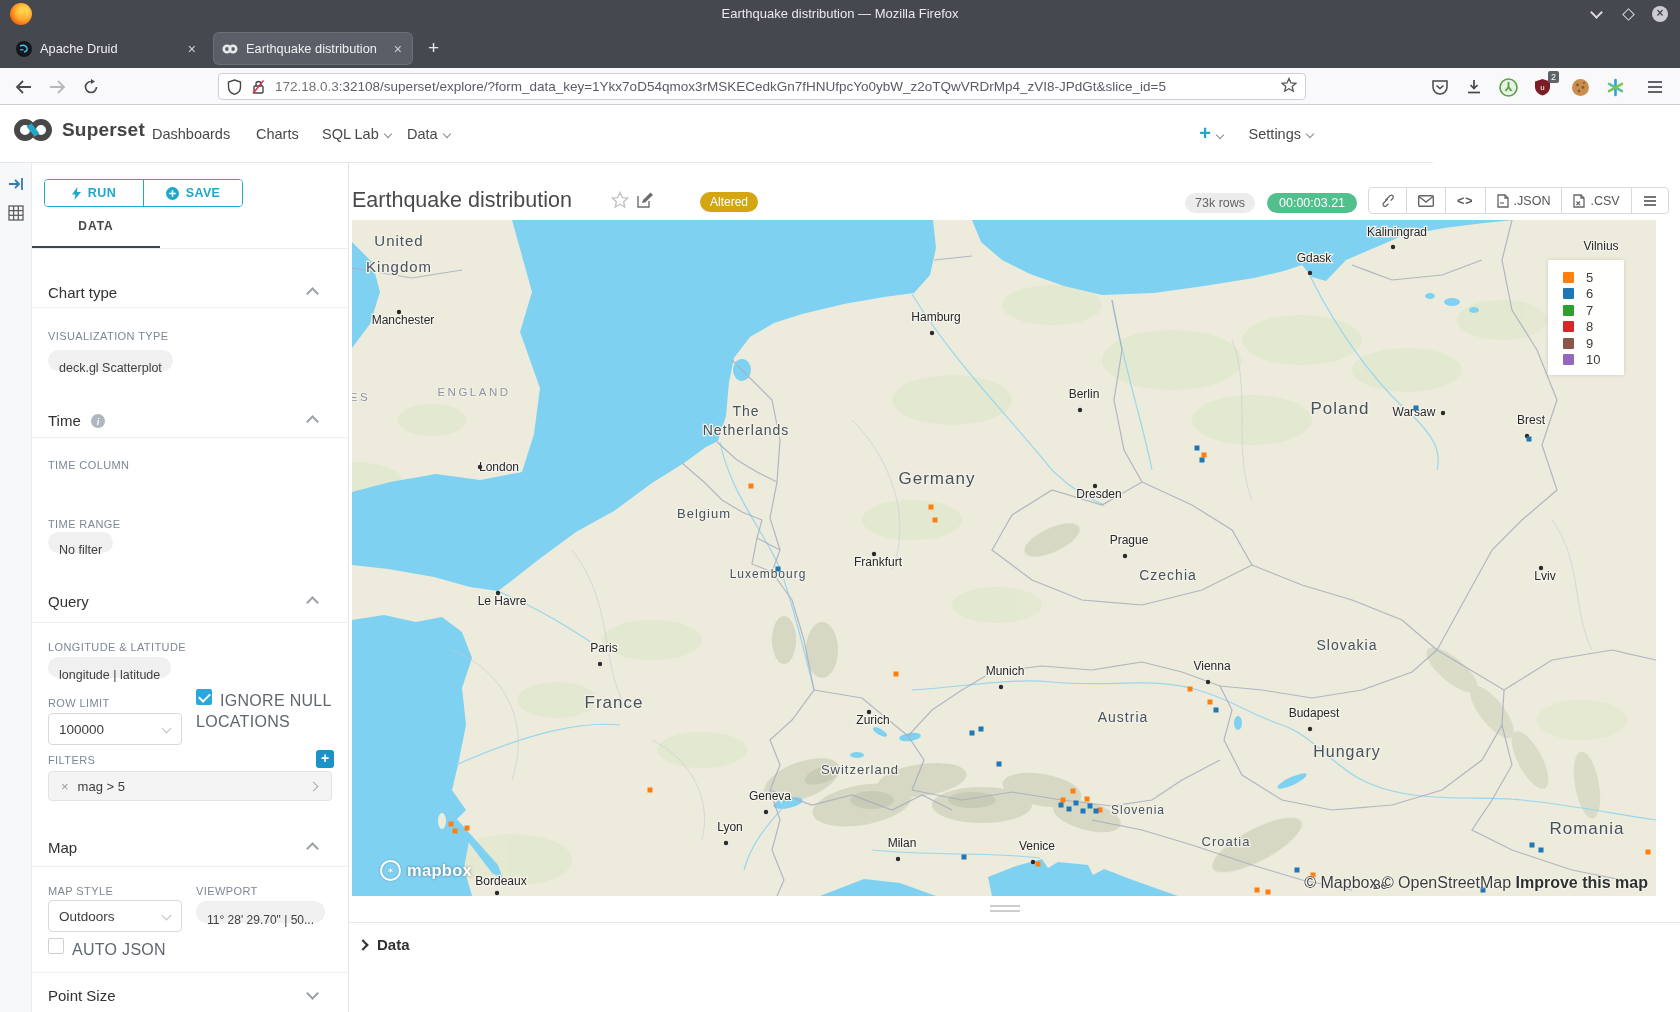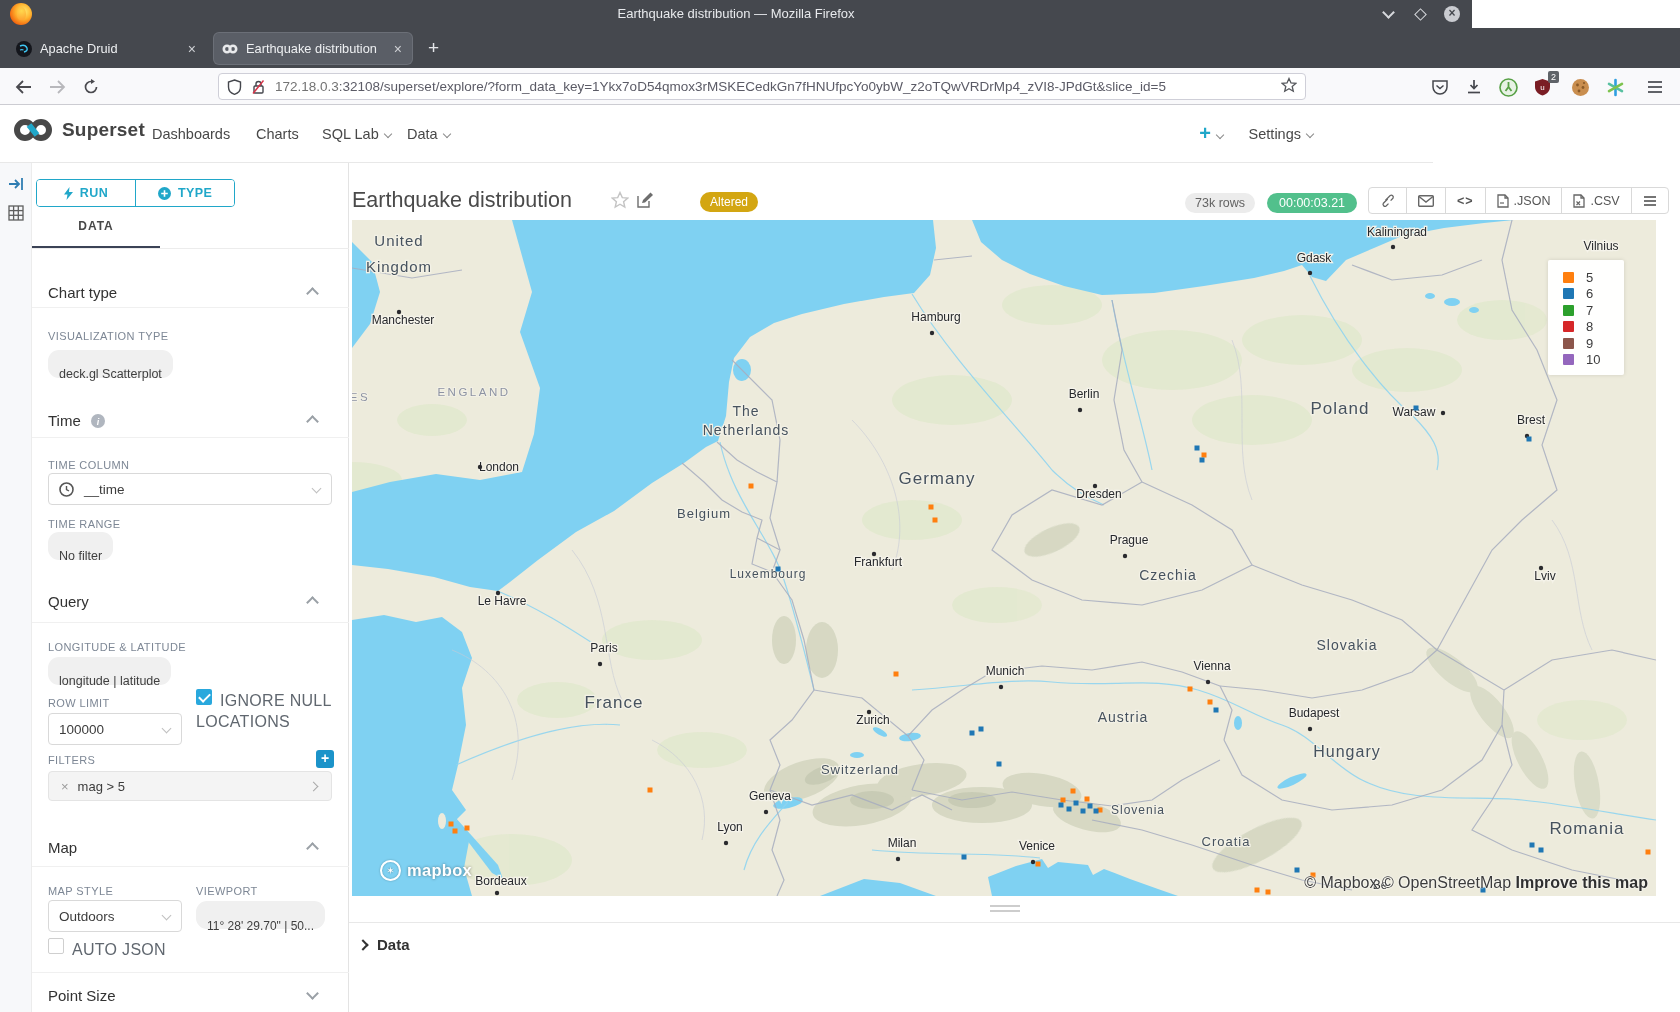--- a/index.html
+++ b/index.html
@@ -1,20 +1,20 @@
 <!DOCTYPE html>
 <html><head>
 <meta charset="utf-8">
 <style>
   * { box-sizing: border-box; margin:0; padding:0; }
   html,body { width:1680px; height:1012px; overflow:hidden; background:#fff;
     font-family:"Liberation Sans", sans-serif; }
   .abs { position:absolute; }
   
-  #titlebar { position:absolute; left:0; top:0; width:1472px; height:28px; background:#45484e; }
+  #titlebar { position:absolute; left:0; top:0; width:1680px; height:28px; background:#45484e; }
   #fx-logo { position:absolute; left:10px; top:3px; width:22px; height:22px; border-radius:50%;
     background: radial-gradient(circle at 62% 38%, #ffe266 8%, #ffb22e 40%, #f2640e 75%, #d9480f 100%); }
   #fx-logo:after{ content:""; position:absolute; left:7px; top:4px; width:9px; height:13px;
     border-radius:50% 50% 40% 40%; background:radial-gradient(circle at 50% 30%, #ffd84d, #ff9d2e); }
   #win-title { position:absolute; left:0; right:0; top:0; height:28px; line-height:28px; text-align:center;
     color:#e8eaed; font-size:13px; }
   .win-controls { position:absolute; right:12px; top:0; height:28px; display:flex; align-items:center; gap:16px; }
   .wc { width:16px; height:16px; display:flex; align-items:center; justify-content:center; }
   .chev-glyph { width:9px; height:9px; border-top:2px solid #d7d9dd; border-right:2px solid #d7d9dd; transform:rotate(135deg); margin-top:-4px;}
   .diamond-glyph { width:9px; height:9px; border:1.7px solid #d7d9dd; transform:rotate(45deg); }
@@ -47,37 +47,37 @@
   #brand-name { font-size:19px; font-weight:bold; color:#444; letter-spacing:.2px; }
   .nav-item { position:absolute; top:0; height:58px; line-height:58px; font-size:14.5px; color:#484848; }
   .dd-caret { display:inline-block; width:6px; height:6px; border-top:1.5px solid #8a8a8a; border-right:1.5px solid #8a8a8a;
     transform:rotate(135deg); margin-left:6px; vertical-align:2px; }
   #nav-plus { position:absolute; right:210px; top:0; height:58px; line-height:56px; color:#20a7c9; font-size:20px; font-weight:bold; }
   #nav-settings { position:absolute; right:120px; top:0; height:58px; line-height:58px; font-size:14.5px; color:#484848; }
   
   #rail { position:absolute; left:0; top:163px; width:32px; height:849px; background:#f7f8fa; border-right:1px solid #ececec; }
   
   #controls { position:absolute; left:32px; top:163px; width:317px; height:849px; background:#fff; border-right:1px solid #e3e3e3; }
-  .btn-group { position:absolute; left:4px; top:16px; width:199px; height:28px; display:flex;
+  .btn-group { position:absolute; left:12px; top:16px; width:199px; height:28px; display:flex;
     border:1.5px solid #20a7c9; border-radius:4px; overflow:hidden; }
   .cta { flex:1; display:flex; align-items:center; justify-content:center; gap:7px; color:#20a7c9;
     font-size:12.5px; font-weight:bold; letter-spacing:.4px; background:#fff; }
   .cta + .cta { border-left:1.5px solid #20a7c9; }
   #data-tab { position:absolute; left:0; top:56px; width:128px; text-align:center; font-size:12px; font-weight:bold;
     letter-spacing:1px; color:#484848; }
   #tab-ink { position:absolute; left:0; top:83px; width:128px; height:3px; background:#3b4356; }
   #tabs-rule { position:absolute; left:0; top:85px; width:317px; height:1px; background:#ececec; }
   .sec-head { position:absolute; left:16px; font-size:15px; color:#323232; }
   .sec-chev { position:absolute; left:276px; width:9px; height:9px; border-top:2px solid #9aa0a6; border-right:2px solid #9aa0a6; }
   .chev-up { transform:rotate(-45deg); }
   .chev-down { transform:rotate(135deg); }
   .rule { position:absolute; left:0; width:317px; height:1px; background:#f0f0f0; }
   .ctl-label { position:absolute; font-size:11px; letter-spacing:.4px; color:#7d8795; }
   .pill { position:absolute; height:21px; background:#f0f0f0; border-radius:11px; color:#3f3f3f;
-    font-size:12.5px; line-height:21px; padding:14px 11px; white-space:nowrap; }
+    font-size:12.5px; line-height:21px; padding:8px 11px; white-space:nowrap; }
   .select { position:absolute; height:32px; border:1px solid #d9d9d9; border-radius:4px; background:#fff;
     display:flex; align-items:center; padding:0 10px; font-size:13.5px; color:#3c3c3c; }
   .sel-caret { position:absolute; right:11px; top:11px; width:7px; height:7px;
     border-right:1.6px solid #bfbfbf; border-bottom:1.6px solid #bfbfbf; transform:rotate(45deg); }
   .checkbox { position:absolute; width:16px; height:16px; border-radius:2px; }
   .checkbox.checked { background:#29a8dd; }
   .checkbox.checked:after { content:""; position:absolute; left:3px; top:3.5px; width:9px; height:5px;
     border-left:2px solid #fff; border-bottom:2px solid #fff; transform:rotate(-45deg); }
   .checkbox.unchecked { border:1px solid #cfcfcf; background:#fff; }
   .cb-label { position:absolute; font-size:16px; letter-spacing:.3px; color:#60676f; }
@@ -310,49 +310,41 @@
       <svg width="9" height="13">
           <path d="M5.5,0 L0,7.5 H3.5 L2.5,13 L9,5 H5 Z" fill="#20a7c9"></path>
         </svg>
       <span>RUN</span>
       </span>
     <span class="cta">
       <svg width="13" height="13">
           <circle cx="6.5" cy="6.5" r="6.5" fill="#20a7c9"></circle>
         <path d="M6.5,3.2 V9.8 M3.2,6.5 H9.8" stroke="#fff" stroke-width="1.6"></path>
         </svg>
-      <span>TYPE</span>
+      <span>SAVE</span>
       </span>
   </div>
   <div id="data-tab">DATA</div>
   <div id="tab-ink"></div>
   <div id="tabs-rule"></div>
 
   <div class="sec-head" style="top:121px;">Chart type</div>
   <span class="sec-chev chev-up" style="top:126px;"></span>
   <div class="rule" style="top:144px;"></div>
   <div class="ctl-label" style="left:16px; top:167px;">VISUALIZATION TYPE</div>
   <div class="pill" style="left:16px; top:187px;">deck.gl Scatterplot</div>
 
   <div class="sec-head" style="top:249px;"><span>Time</span>
     <svg width="14" height="14" style="vertical-align:-2px; margin-left:6px;">
       <circle cx="7" cy="7" r="7" fill="#b0b6bf"></circle>
         <text x="7" y="10.5" font-size="9" fill="#fff" text-anchor="middle" font-style="italic" font-weight="bold">i</text>
       </svg></div>
   <span class="sec-chev chev-up" style="top:254px;"></span>
   <div class="rule" style="top:274px;"></div>
   <div class="ctl-label" style="left:16px; top:296px;">TIME COLUMN</div>
-  <div class="select" style="left:16px; top:310px; width:284px;">
-    <svg width="15" height="15" style="margin-right:10px;">
-      <circle cx="7.5" cy="7.5" r="6.5" fill="none" stroke="#565656" stroke-width="1.6"></circle>
-      <path d="M7.5,4 V7.5 L10,9" stroke="#565656" stroke-width="1.4" fill="none"></path>
-      </svg>
-    <span>__time</span>
-    <span class="sel-caret"></span>
-  </div>
   <div class="ctl-label" style="left:16px; top:355px;">TIME RANGE</div>
   <div class="pill" style="left:16px; top:369px;">No filter</div>
 
   <div class="sec-head" style="top:430px;">Query</div>
   <span class="sec-chev chev-up" style="top:435px;"></span>
   <div class="rule" style="top:459px;"></div>
   <div class="ctl-label" style="left:16px; top:478px;">LONGITUDE &amp; LATITUDE</div>
   <div class="pill" style="left:16px; top:494px;">longitude | latitude</div>
   <div class="ctl-label" style="left:16px; top:534px;">ROW LIMIT</div>
   <div class="select" style="left:16px; top:550px; width:134px;">

